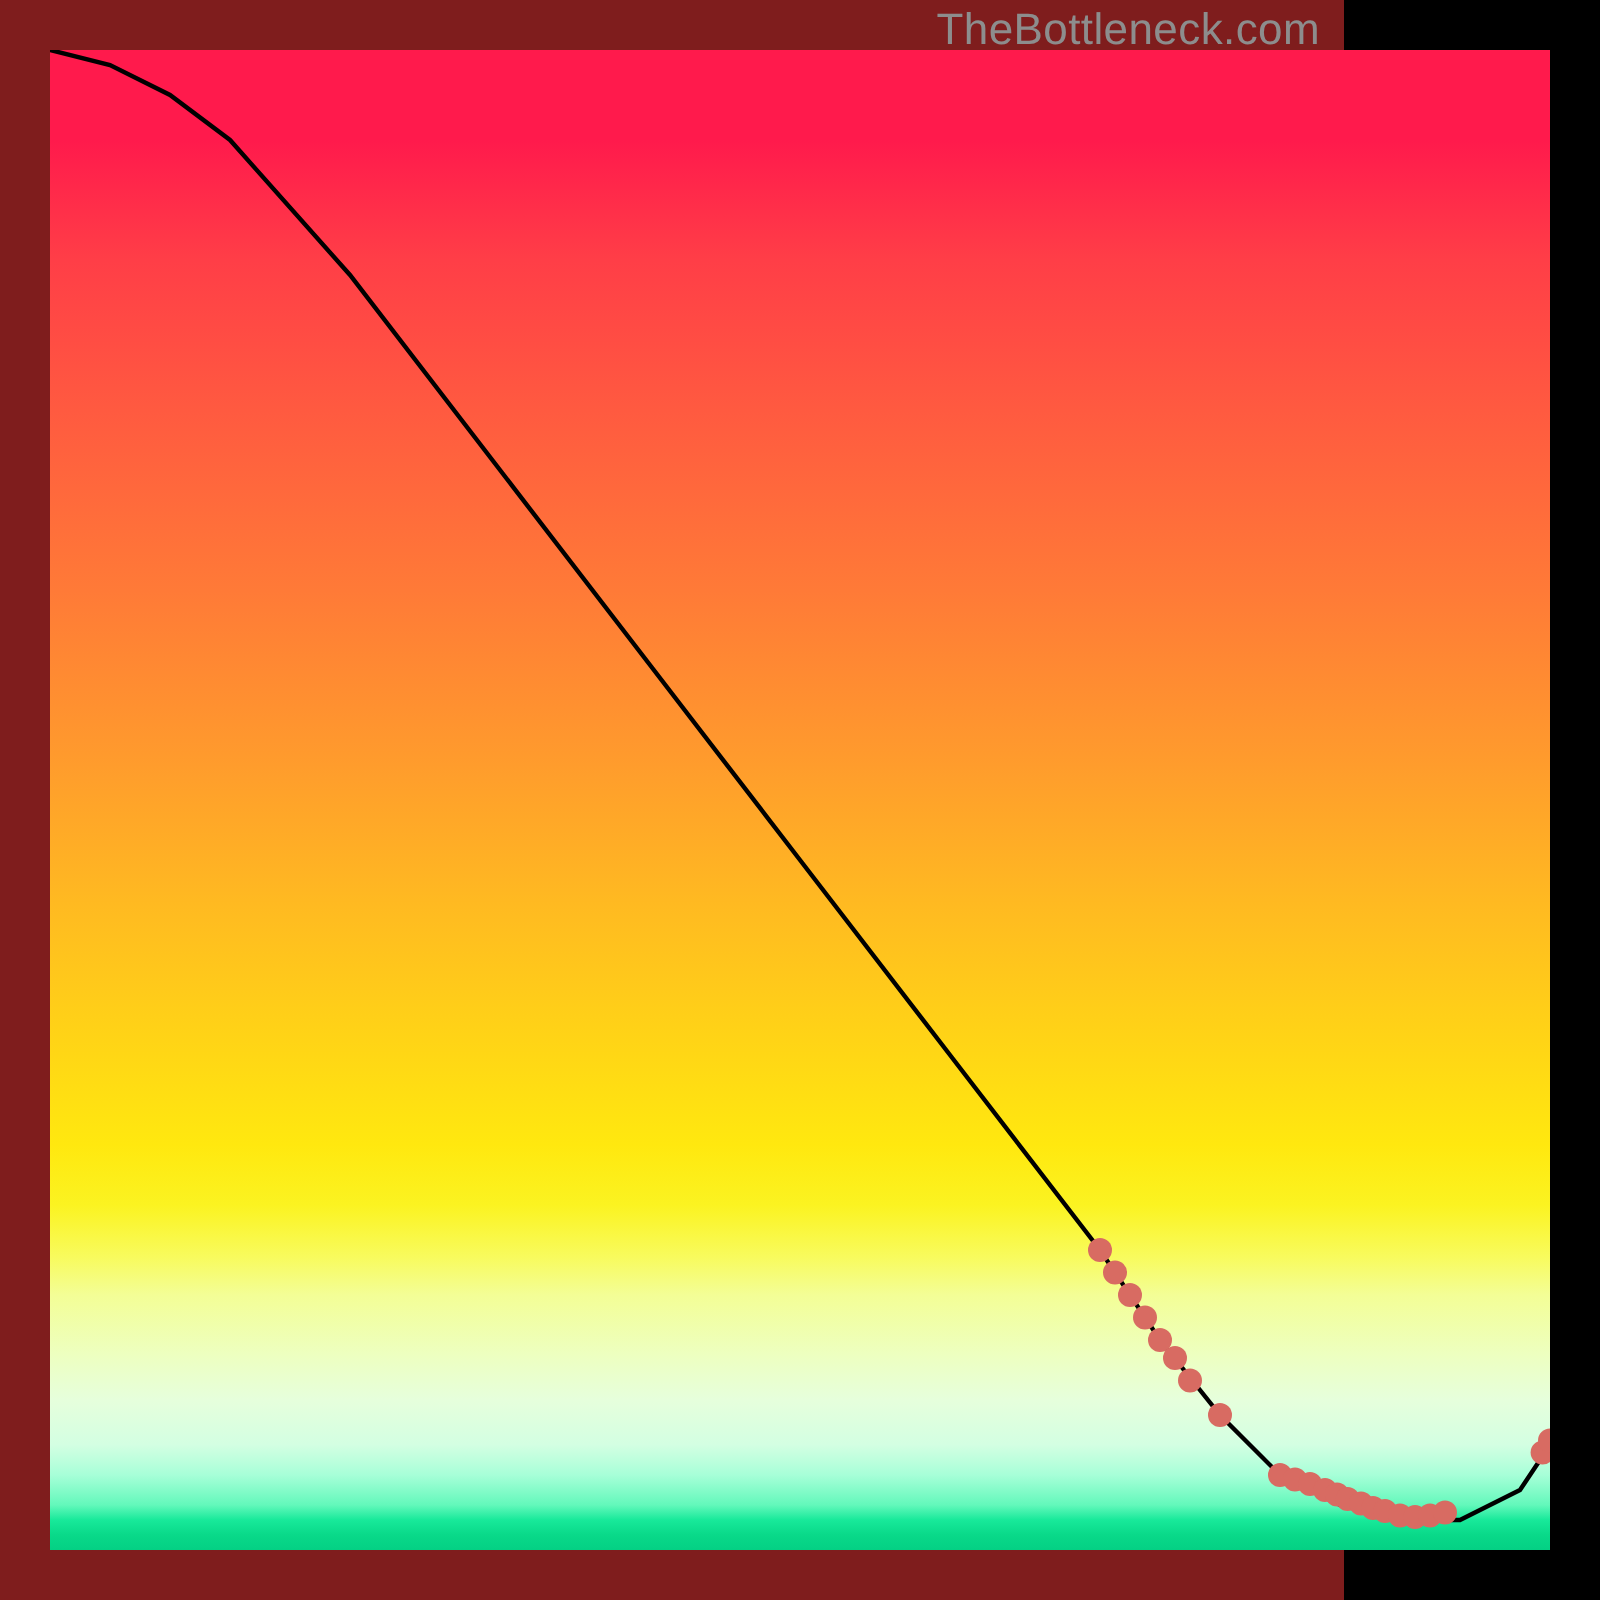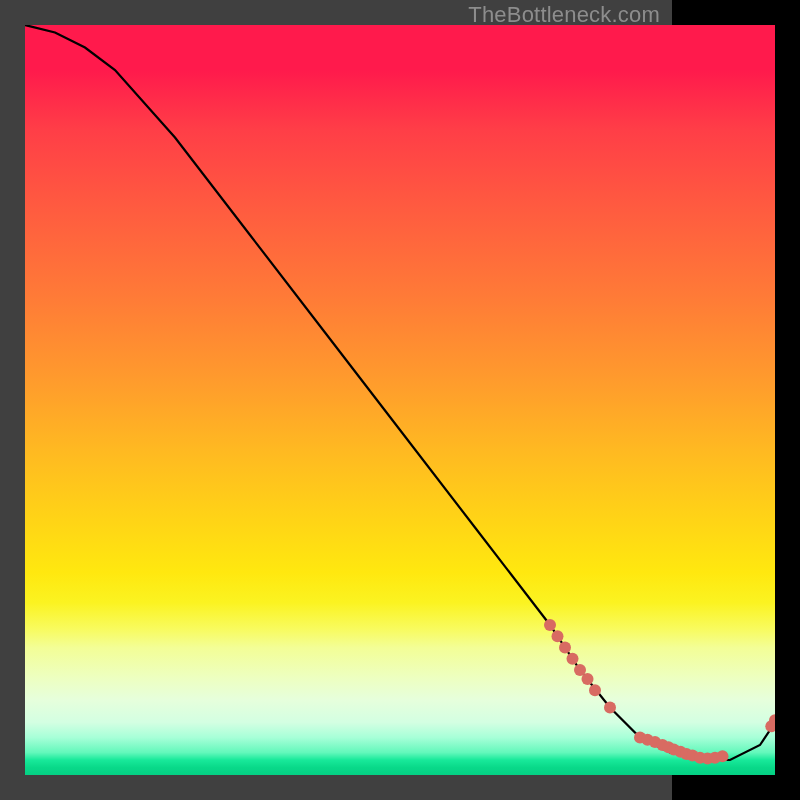--- a/index.html
+++ b/index.html
@@ -8,21 +8,21 @@
     width: 800px;
     height: 800px;
     background: #000;
     overflow: hidden;
     font-family: Arial, Helvetica, sans-serif;
   }
   .outer {
     position: relative;
     width: 672px;
     height: 800px;
-    background: #404040;
+    background: #7f1d1d;
   }
   .watermark {
     position: absolute;
     top: 2px;
     right: 12px;
     color: #8d8d8d;
     font-size: 22px;
     font-weight: 400;
     letter-spacing: 0.2px;
     z-index: 5;

